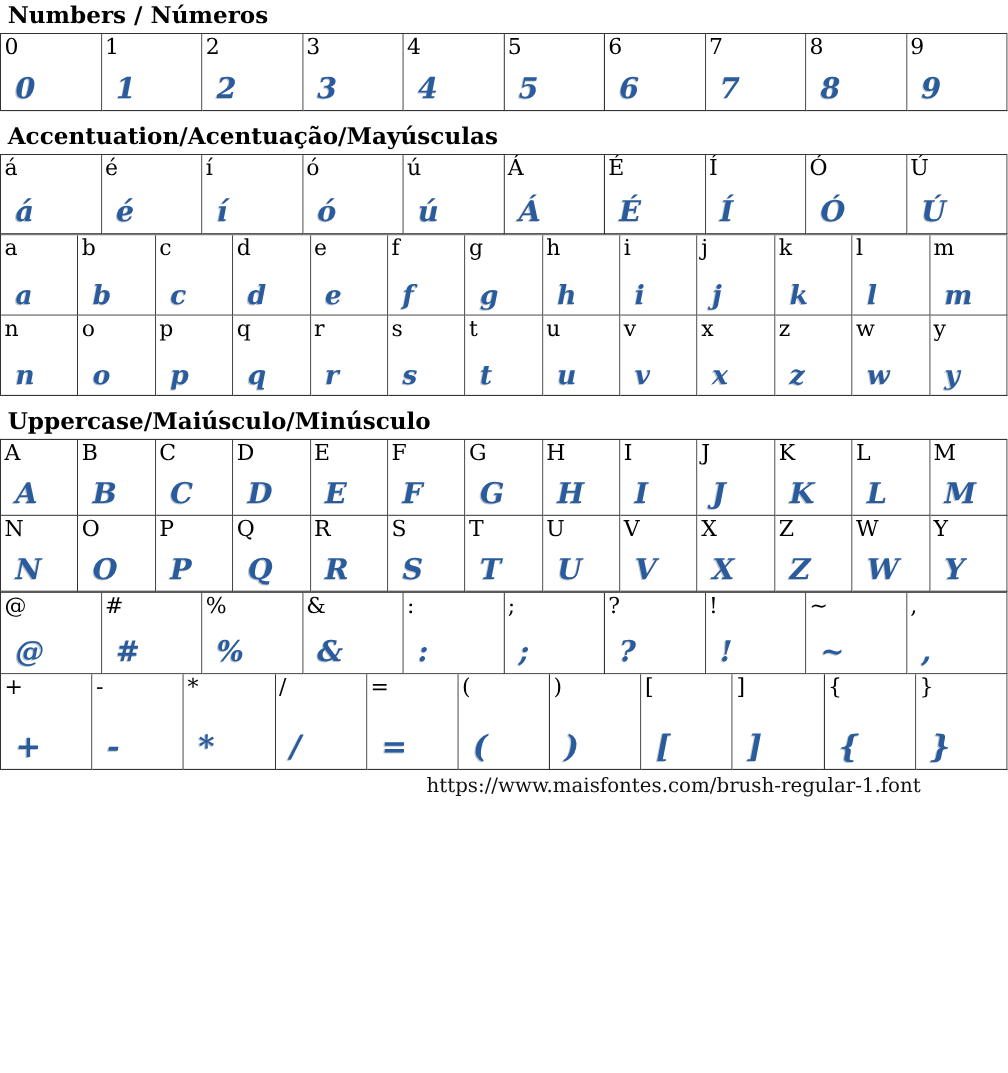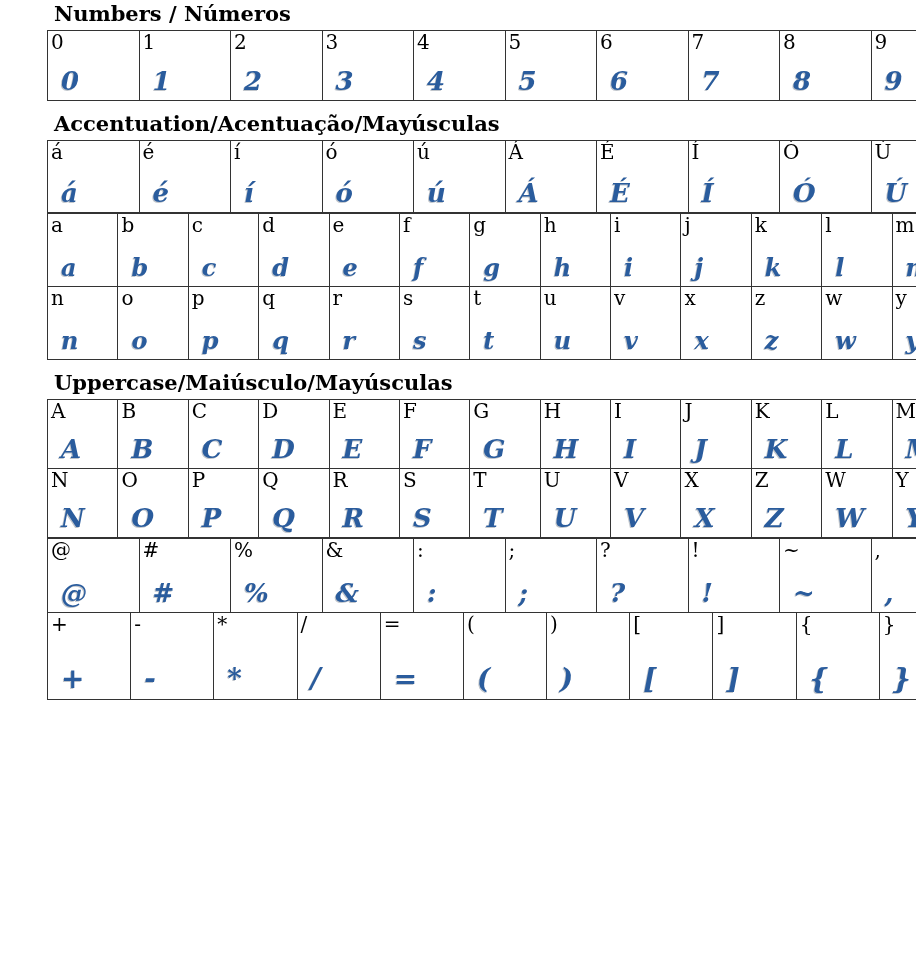--- a/index.html
+++ b/index.html
@@ -5,21 +5,21 @@
   * { box-sizing: border-box; }
   html, body { margin: 0; padding: 0; }
   body {
     width: 916px;
     height: 975px;
     background: #ffffff;
     color: #000;
     font-family: "DejaVu Serif", "Liberation Serif", serif;
     overflow: hidden;
   }
-  .page { width: 840px; margin-left: 47px; }
+  .page { width: 840px; }
 
   h2.section-title {
     font-size: 21px;
     line-height: 25px;
     font-weight: bold;
     margin: 10px 0 4px 7px;
     font-family: "DejaVu Serif", "Liberation Serif", serif;
   }
   section:first-of-type h2.section-title { margin-top: 1px; }
 
@@ -277,21 +277,21 @@
               <span class="brush" style="color: rgb(42, 92, 157);">w</span>
             </div>
             <div class="cell">
               <span class="plain">y</span>
               <span class="brush" style="color: rgb(42, 92, 157);">y</span>
             </div>
           </div>
         </div>
       </section>
       <section class="specimen-section s-uppercase">
-        <h2 class="section-title">Uppercase/Maiúsculo/Mayúsculas</h2>
+        <h2 class="section-title">Uppercase/Maiúsculo/Minúsculo</h2>
         <div class="tbl">
           <div class="row" style="grid-template-columns: repeat(13, 1fr);">
             <div class="cell">
               <span class="plain">A</span>
               <span class="brush" style="color: rgb(42, 92, 157);">A</span>
             </div>
             <div class="cell">
               <span class="plain">B</span>
               <span class="brush" style="color: rgb(42, 92, 157);">B</span>
             </div>
@@ -482,13 +482,14 @@
               <span class="brush" style="color: rgb(42, 92, 157);">{</span>
             </div>
             <div class="cell">
               <span class="plain">}</span>
               <span class="brush" style="color: rgb(42, 92, 157);">}</span>
             </div>
           </div>
         </div>
       </section>
     </div>
+  <div class="credit">https://www.maisfontes.com/brush-regular-1.font</div>
 </div>
 
 </body></html>

